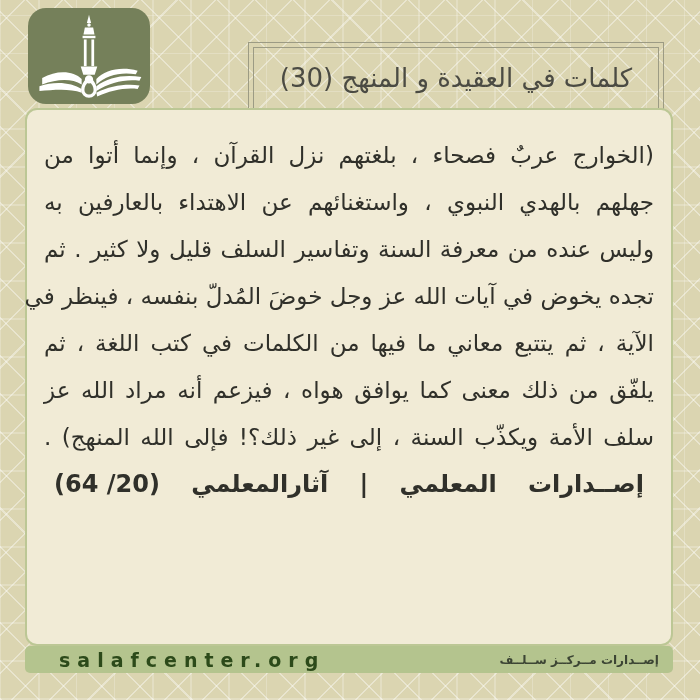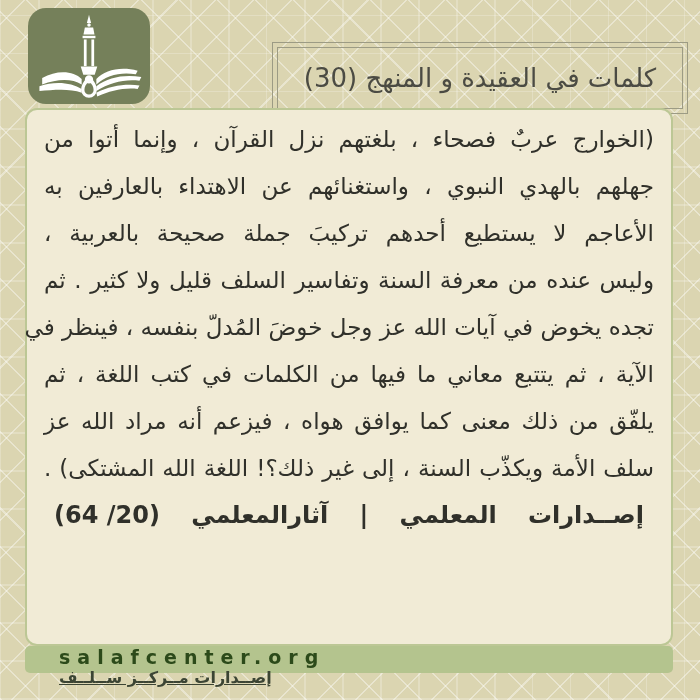--- a/index.html
+++ b/index.html
@@ -20,60 +20,59 @@
       repeating-linear-gradient(0deg,   rgba(255,255,255,.22) 0 1.5px, transparent 1.5px 38px);
     font-family:"DejaVu Sans", sans-serif;
   }
   .logo{
     position:absolute; left:28px; top:8px; width:122px; height:96px;
     background:var(--logo-green); border-radius:18px;
     display:flex; align-items:center; justify-content:center;
   }
   .logo svg{width:112px;height:90px;}
   .title-box{
-    position:absolute; top:42px; left:272px; width:416px; height:72px;
+    position:absolute; top:42px; left:248px; width:416px; height:72px;
     border:1px solid var(--title-border); padding:4px; z-index:1;
   }
   .title-inner{
     border:1px solid var(--title-border); width:100%; height:100%;
     display:flex; align-items:center; justify-content:center;
   }
   .title-inner span{
     direction:rtl; color:var(--title-text); font-size:26px; letter-spacing:.5px;
     font-family:"DejaVu Sans", sans-serif;
   }
   .panel{
     position:absolute; left:25px; top:108px; width:648px; height:538px;
     background:var(--panel-bg);
     border:2px solid var(--panel-border); border-radius:12px; z-index:2;
-    padding:6px 17px 0 17px;
+    padding:22px 17px 0 17px;
   }
   .quote{direction:rtl; color:var(--quote-text);}
   .quote .line{
     font-size:23px; line-height:47px; white-space:nowrap;
     text-align:justify; text-align-last:justify;
     font-family:"DejaVu Sans", sans-serif; font-weight:500;
   }
   .attr{
     direction:rtl; display:flex; justify-content:space-between; align-items:center;
     margin-top:9px; padding:0 10px; color:var(--quote-text);
     font-size:24px; font-weight:bold;
   }
   .footer-bar{
     position:absolute; left:25px; top:646px; width:648px; height:27px;
     background:var(--footer-bar); border-radius:5px; z-index:3;
-    display:flex; align-items:flex-start; justify-content:space-between;
+    display:flex; align-items:center; justify-content:space-between;
     padding:0 14px 0 34px;
-    flex-direction:column;
   }
   .footer-bar .url{
     color:var(--footer-url); font-size:19px; font-weight:bold; letter-spacing:7px;
   }
   .footer-bar .pub{
-    direction:rtl; color:var(--footer-arabic); font-size:16px; font-weight:bold;text-decoration:underline;
+    direction:rtl; color:var(--footer-arabic); font-size:12px; font-weight:bold;
   }
 </style>
 </head>
 <body>
 
 <div class="logo">
   <svg viewBox="0 0 122 96" aria-hidden="true">
     <g fill="#ffffff">
 
       <path d="M61 3 L63.3 12 L58.7 12 Z"></path>
@@ -105,26 +104,25 @@
 <div class="title-box">
   <div class="title-inner">
     <span>كلمات في العقيدة و المنهج (30)</span>
   </div>
 </div>
 
 <div class="panel">
   <div class="quote">
       <div class="line">(الخوارج عربٌ فصحاء ، بلغتهم نزل القرآن ، وإنما أتوا من</div>
       <div class="line">جهلهم بالهدي النبوي ، واستغنائهم عن الاهتداء بالعارفين به</div>
-      <div class="line">الأعاجم لا يستطيع أحدهم تركيبَ جملة صحيحة بالعربية ،</div>
       <div class="line">وليس عنده من معرفة السنة وتفاسير السلف قليل ولا كثير . ثم</div>
       <div class="line">تجده يخوض في آيات الله عز وجل خوضَ المُدلّ بنفسه ، فينظر في</div>
       <div class="line">الآية ، ثم يتتبع معاني ما فيها من الكلمات في كتب اللغة ، ثم</div>
       <div class="line">يلفّق من ذلك معنى كما يوافق هواه ، فيزعم أنه مراد الله عز</div>
-      <div class="line">سلف الأمة ويكذّب السنة ، إلى غير ذلك؟! اللغة الله المشتكى) .</div>
+      <div class="line">سلف الأمة ويكذّب السنة ، إلى غير ذلك؟! فإلى الله المنهج) .</div>
     </div>
   <div class="attr">
     <span>إصــدارات</span>
     <span>المعلمي</span>
     <span>|</span>
     <span>آثارالمعلمي</span>
     <span>(20/ 64)</span>
   </div>
 </div>
 

